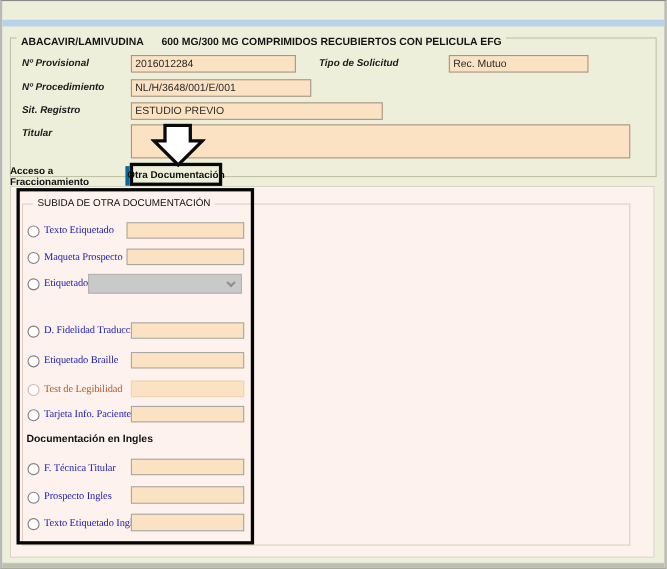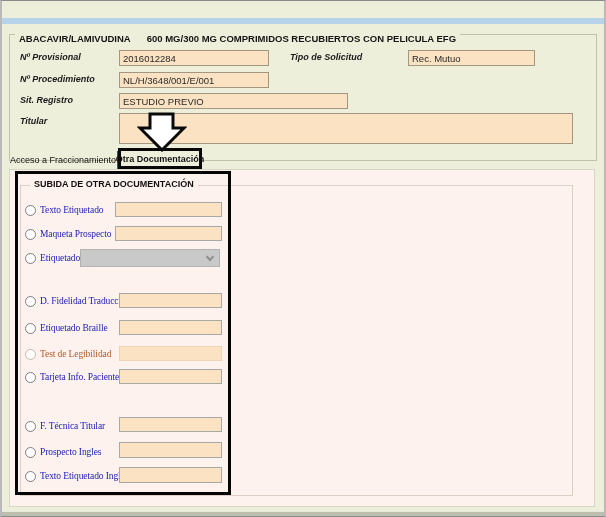--- a/index.html
+++ b/index.html
@@ -47,43 +47,43 @@
     position:absolute; background:#fbe2c2; border:1px solid #a39782;
     font-size:9.5px; color:#2a2a2a; padding:1px 3px;
     font-family:"Liberation Sans", sans-serif;
     margin-left:34px;
   }
   
   .annot-arrow{ position:absolute; left:135px; top:111px; z-index:30; }
   
   .tab1{
     position:absolute; left:7px; top:150px; width:109px; height:18px;
-    font-size:9px; font-weight:normal; color:#111;
+    font-size:9px; font-weight:bold; color:#111;
     display:flex; align-items:center; justify-content:center;
-    border-right:1px solid #0369a1;
+    border-right:4px solid #0369a1;
   }
   .tab2{
     position:absolute; left:116px; top:147px; width:84px; height:21px;
     border:3px solid #080808; background:#edefdb;
     font-size:9px; font-weight:bold; color:#111;
     display:flex; align-items:center; justify-content:center;
     z-index:20; white-space:nowrap;
   }
   
   .panel{
     position:absolute; left:7px; top:168px; width:586px; height:338px;
     background:#fdf2ed; border:1px solid #d6d6c6;
   }
   .panel-groupbox{
     position:absolute; left:18px; top:184px; width:553px; height:311px;
     border:1px solid #decfc6;
   }
   .panel-legend{
     position:absolute; left:9px; top:-7px; background:#fdf2ed;
-    padding:0 4px; font-size:9px; font-weight:bold; color:#101010; white-space:nowrap;
+    padding:0 4px; font-size:9px; font-weight:normal; color:#101010; white-space:nowrap;
   }
   .annot-rect{
     position:absolute; left:13px; top:170px; width:216px; height:324px;
     border:3px solid #050505; z-index:25; pointer-events:none;
   }
   
   .radio{
     position:absolute; width:11px; height:11px; border-radius:50%;
     background:#fefefe; border:1px solid #7f7f7f;
   }
@@ -130,21 +130,21 @@
     </div>
   </div>
 
   <span class="flabel" style="left:18px; top:51px;">Nº Provisional</span>
   <input class="ffield" style="left: 83px; top: 49px; width: 150px; height: 16px;" value="2016012284">
 
   <span class="flabel" style="left:268px; top:51px;margin-left:20px;">Tipo de Solicitud</span>
   <input class="ffield" style="left: 372px; top: 49px; width: 127px; height: 16px;" value="Rec. Mutuo">
 
   <span class="flabel" style="left:18px; top:73px;">Nº Procedimiento</span>
-  <input class="ffield" style="left: 83px; top: 71px; width: 150px; height: 16px;" value="NL/H/3648/001/E/001">
+  <input class="ffield" style="left: 83px; top: 71px; width: 164px; height: 16px;" value="NL/H/3648/001/E/001">
 
   <span class="flabel" style="left:18px; top:94px;text-align:right;">Sit. Registro</span>
   <input class="ffield" style="left: 83px; top: 92px; width: 229px; height: 16px;" value="ESTUDIO PREVIO">
 
   <span class="flabel" style="left:18px; top:115px;">Titular</span>
   <input class="ffield" style="left: 83px; top: 112px; width: 454px; height: 31px;" value="">
 
   <svg class="annot-arrow" width="50" height="40" viewBox="0 0 50 40">
     <polygon points="13,2 36,2 36,16 47,16 25,38 3,16 13,16" fill="#ffffff" stroke="#0a0a0a" stroke-width="3" stroke-linejoin="miter"></polygon>
   </svg>
@@ -180,20 +180,21 @@
   <input class="pinput" style="left: 117px; top: 319px; width: 103px;" value="">
 
   <span class="radio disabled" style="left:23px; top:348px;"></span>
   <span class="plabel disabled" style="top:348px;">Test de Legibilidad</span>
   <input class="pinput disabled" style="left: 117px; top: 345px; width: 103px;" value="">
 
   <span class="radio" style="left:23px; top:371px;"></span>
   <span class="plabel" style="top:371px;">Tarjeta Info. Paciente</span>
   <input class="pinput" style="left: 117px; top: 368px; width: 103px;" value="">
 
+  <span class="section-title" style="top:393px;">Documentación en Ingles</span>
 
   <span class="radio" style="left:23px; top:420px;"></span>
   <span class="plabel" style="top:420px;">F. Técnica Titular</span>
   <input class="pinput" style="left: 117px; top: 416px; width: 103px;" value="">
 
   <span class="radio" style="left:23px; top:446px;"></span>
   <span class="plabel" style="top:446px;">Prospecto Ingles</span>
   <input class="pinput" style="left: 117px; top: 441px; width: 103px; height: 16px;" value="">
 
   <span class="radio" style="left:23px; top:470px;"></span>

